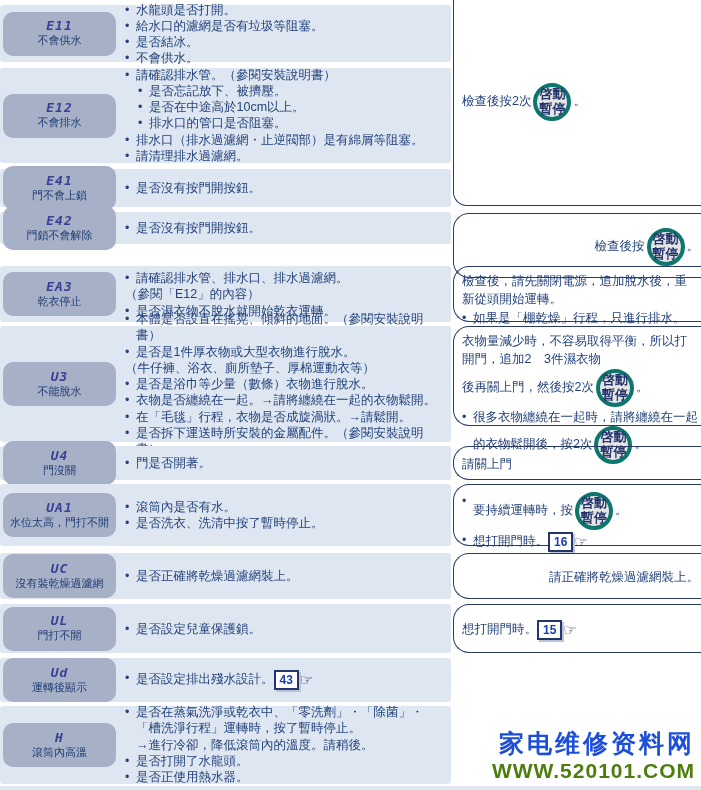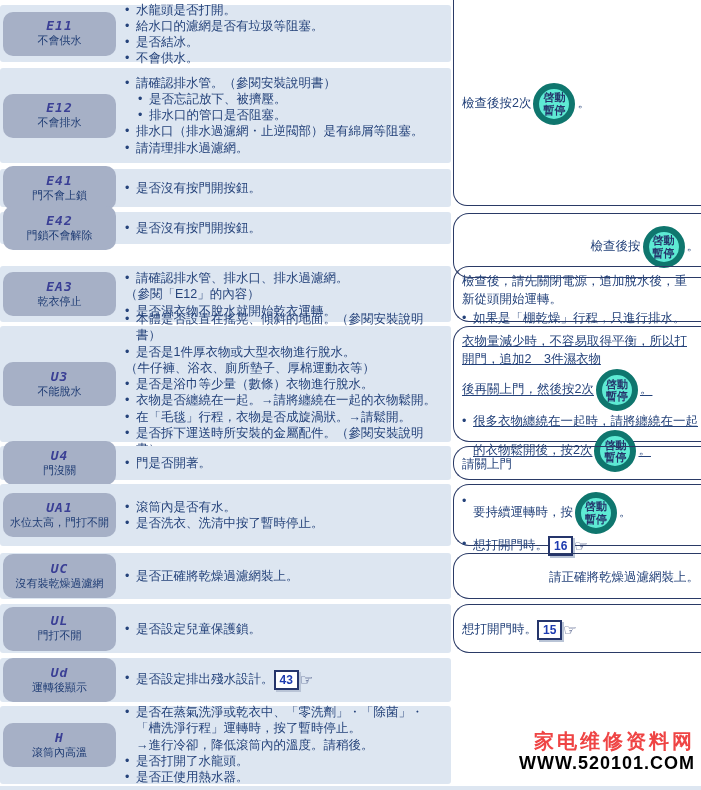--- a/index.html
+++ b/index.html
@@ -32,46 +32,46 @@
   
   .rcell{position:absolute;left:453px;width:248px;box-sizing:border-box;
          font-size:12.5px;line-height:1.45;color:#24427a;}
   .rcell .inner{padding:4px 2px 2px 8px;}
   .rc-bracket{border:1px solid #2a3a66;border-right:none;border-radius:16px 0 0 16px;}
   .rc-open{border-left:1px solid #2a3a66;border-bottom:1px solid #2a3a66;
            border-bottom-left-radius:14px;}
   .rc1{top:0;height:206px;} .rc1 .inner{padding-top:82px;}
   .rc2{top:213px;height:65px;display:flex;align-items:center;justify-content:flex-end;}
   .rc3{top:266px;height:56px;}
-  .rc4{top:326px;height:116px;text-decoration:underline;}
+  .rc4{top:326px;height:100px;}
   .rc5{top:446px;height:34px;display:flex;align-items:center;}
   .rc6{top:484px;height:62px;}
   .rc6 .inner{padding-top:6px;}
   .rc7{top:553px;height:46px;display:flex;align-items:center;justify-content:flex-end;}
   .rc8{top:604px;height:49px;display:flex;align-items:center;}
   .rline{margin:1px 0;}
   .rline.rb{padding-left:11px;position:relative;}
   .rline.rb::before{content:"•";position:absolute;left:0;}
   
   .btn-circle{display:inline-flex;flex-direction:column;justify-content:center;align-items:center;
-              width:30px;height:30px;border:6px solid #0f766e;border-radius:50%;background:#5eead4;
-              font-size:11px;line-height:1.15;color:#25356b;vertical-align:middle;margin:0 2px;
+              width:30px;height:30px;border:4px solid #0f766e;border-radius:50%;background:#e5e5e5;
+              font-size:13px;line-height:1.15;color:#25356b;vertical-align:middle;margin:0 2px;
               font-weight:bold;}
   
   .pref{display:inline-flex;align-items:center;vertical-align:middle;}
   .pref .num{display:inline-block;border:2px solid #25356b;background:#fff;color:#1d3bb0;
              font-weight:bold;font-size:12px;padding:0 4px;line-height:16px;
              box-shadow:2px 2px 0 #b9c4d6;}
   .pref .hand{font-size:15px;color:#25356b;margin-left:1px;}
   
   .bstrip{position:absolute;left:0;top:786px;width:701px;height:4px;background:#dde6f1;}
   .wmark{position:absolute;right:6px;top:730px;text-align:right;line-height:1.15;}
-  .wm1{font-size:20px;color:#ef4444;letter-spacing:3px;font-weight:bold;
+  .wm1{font-size:25px;color:#1d4ed8;letter-spacing:3px;font-weight:bold;
        font-family:"DejaVu Serif","Liberation Serif",serif;}
-  .wm2{font-size:18px;color:#000000;font-weight:bold;letter-spacing:1px;}
+  .wm2{font-size:21px;color:#4d7c0f;font-weight:bold;letter-spacing:1px;}
 </style>
 </head>
 <body>
 
 <div id="page">
   <div>
       <div class="trow row1">
     <div class="codebox">
       <div class="code">E11</div>
       <div class="codelabel">不會供水</div>
@@ -84,20 +84,21 @@
         </div>
   </div>
       <div class="trow row2">
     <div class="codebox">
       <div class="code">E12</div>
       <div class="codelabel">不會排水</div>
     </div>
     <div class="items">
           <div class="item it-bullet"><span>請確認排水管。（參閱安裝說明書）</span></div>
           <div class="item it-sub"><span>是否忘記放下、被擠壓。</span></div>
+          <div class="item it-sub"><span>是否在中途高於10cm以上。</span></div>
           <div class="item it-sub"><span>排水口的管口是否阻塞。</span></div>
           <div class="item it-bullet"><span>排水口（排水過濾網・止逆閥部）是有綿屑等阻塞。</span></div>
           <div class="item it-bullet"><span>請清理排水過濾網。</span></div>
         </div>
   </div>
       <div class="trow row3">
     <div class="codebox">
       <div class="code">E41</div>
       <div class="codelabel">門不會上鎖</div>
     </div>

